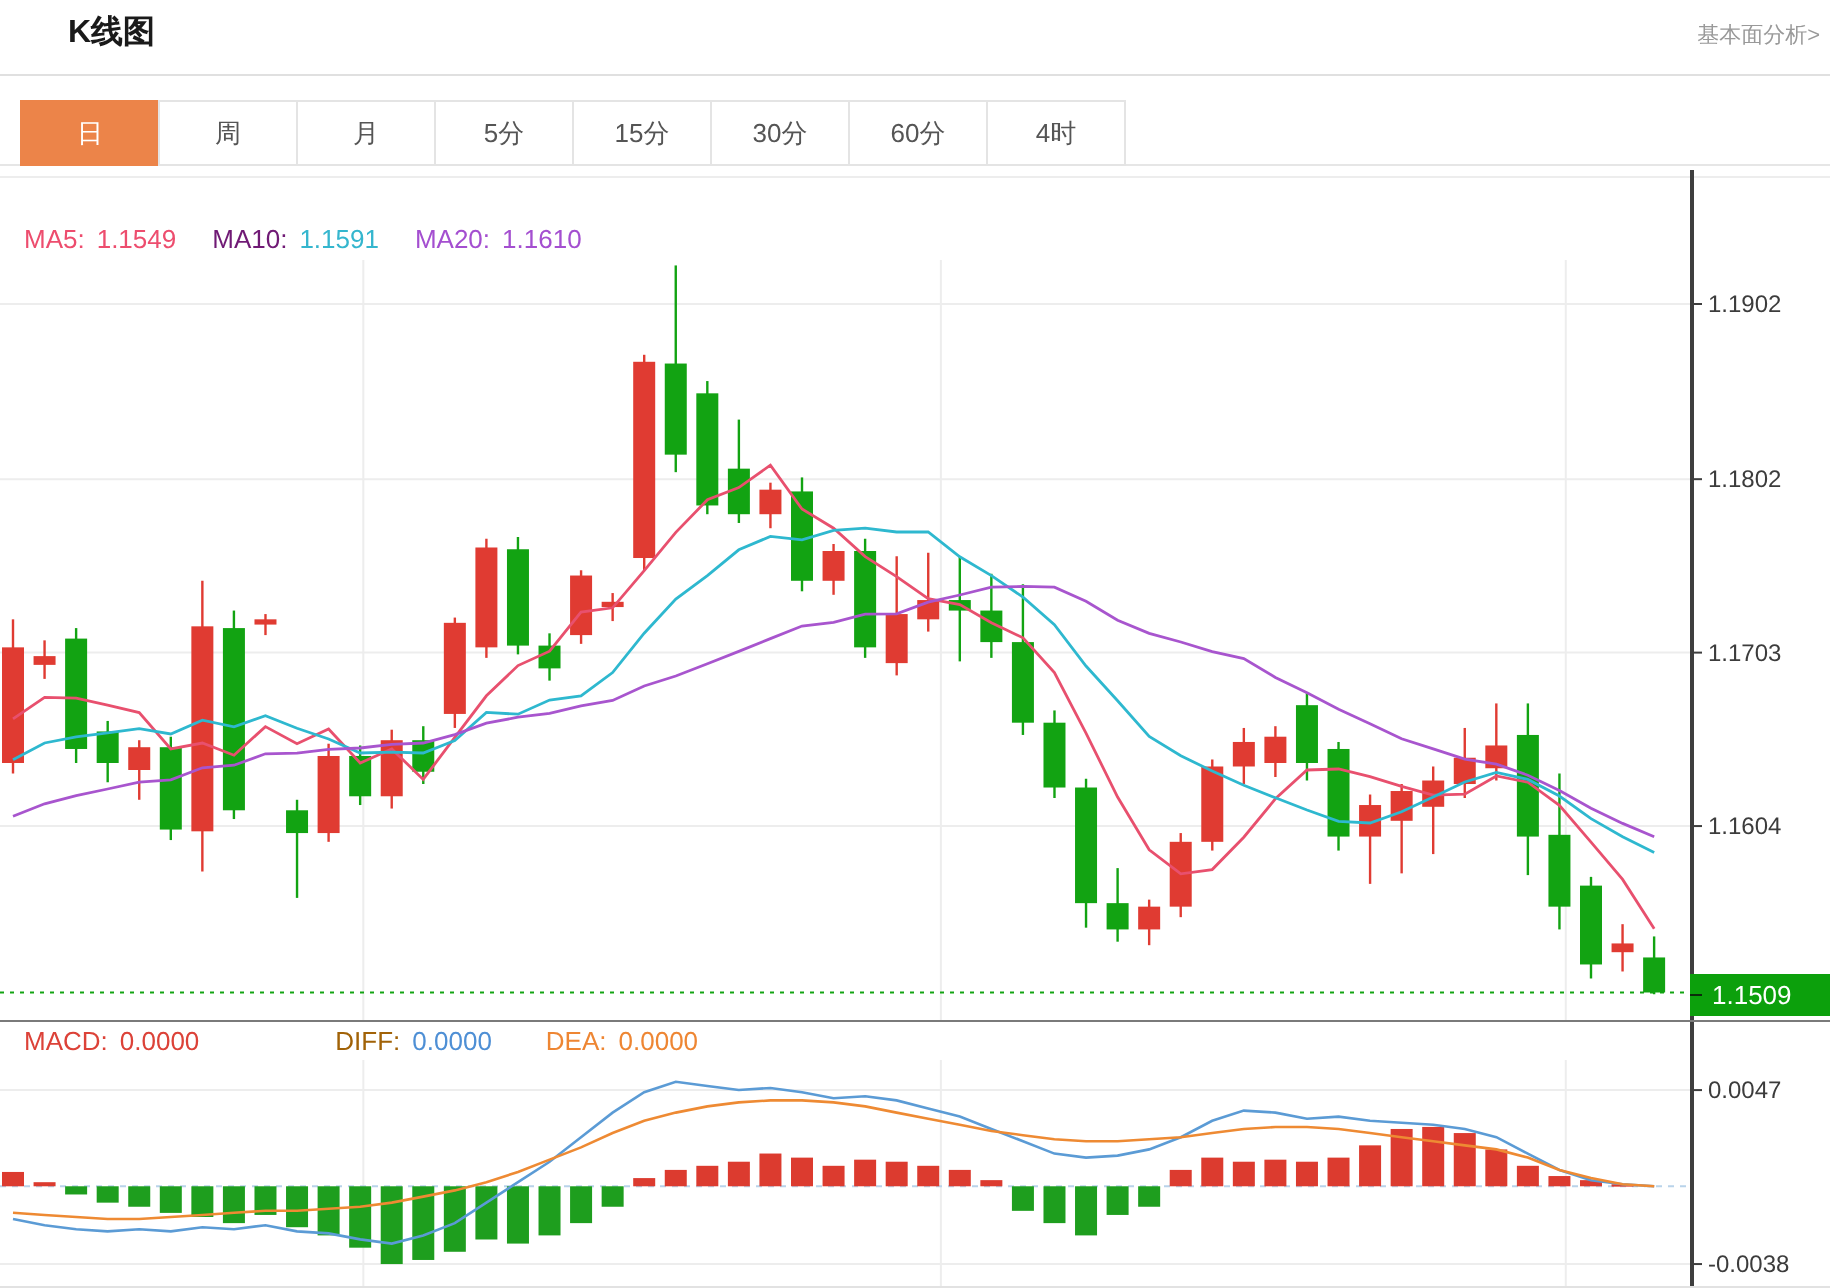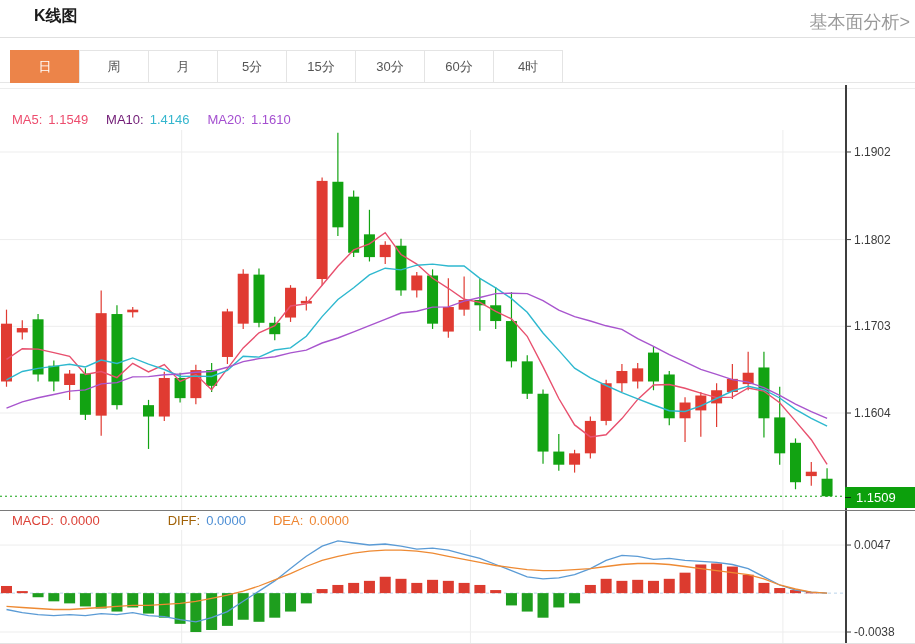--- a/index.html
+++ b/index.html
@@ -1,19 +1,19 @@
 <!DOCTYPE html>
 <html><head>
 <meta charset="utf-8">
 <style>
   html,body{margin:0;padding:0;background:#fff;}
   .page{position:relative;width:915px;height:644px;background:#fff;overflow:hidden;
         font-family:"Liberation Sans","DejaVu Sans",sans-serif;}
   .hdr-title{position:absolute;left:10px;top:6px;font-size:16px;font-weight:bold;color:#1a1a1a;margin-left:24px;}
-  .hdr-link{position:absolute;right:5px;top:10px;font-size:18px;color:#999;cursor:pointer;}
+  .hdr-link{position:absolute;right:5px;top:10px;font-size:11px;color:#999;cursor:pointer;}
   .hdr-divider{position:absolute;left:0;top:37px;width:915px;height:1px;background:#e0e0e0;}
   .tabbar{position:absolute;left:0;top:50px;width:915px;height:33px;display:flex;
           padding-left:10px;box-sizing:border-box;border-bottom:1px solid #e6e6e6;}
   .tab{box-sizing:border-box;width:70px;height:33px;line-height:31px;text-align:center;
        font-size:13px;color:#555;background:#fff;border:1px solid #e4e4e4;margin-left:-1px;cursor:pointer;}
   .tab:first-child{margin-left:0;}
   .tab.active{color:#fff;border-color:transparent;}
   .charttop-line{position:absolute;left:0;top:88px;width:915px;height:1px;background:#ededed;}
   .legend{position:absolute;left:12px;display:flex;gap:18px;font-size:13px;white-space:nowrap;}
   .legend .pair .lab{color:#333;}
@@ -43,21 +43,21 @@
       <div class="tab">5分</div>
       <div class="tab">15分</div>
       <div class="tab">30分</div>
       <div class="tab">60分</div>
       <div class="tab">4时</div>
     </div>
   <div class="charttop-line"></div>
 
   <div class="legend row2" id="ma-legend" style="top:112px;">
       <span class="pair"><span class="lab" style="color: rgb(237, 77, 110);">MA5:</span><span class="val" style="color: rgb(237, 77, 110);">1.1549</span></span>
-      <span class="pair"><span class="lab" style="color: #701a75;">MA10:</span><span class="val" style="color: rgb(53, 182, 206);">1.4146</span></span>
+      <span class="pair"><span class="lab" style="color: #701a75;">MA10:</span><span class="val" style="color: rgb(53, 182, 206);">1.1591</span></span>
       <span class="pair"><span class="lab" style="color: rgb(164, 79, 208);">MA20:</span><span class="val" style="color: rgb(164, 79, 208);">1.1610</span></span>
     </div>
 
   <svg id="main-chart" width="915" height="380">
       <g>
         <line x1="0" y1="21.98709082526522" x2="845" y2="21.98709082526522" stroke="#EDEDED" stroke-width="1"></line>
         <line x1="0" y1="109.58506224066414" x2="845" y2="109.58506224066414" stroke="#EDEDED" stroke-width="1"></line>
         <line x1="0" y1="196.3070539419092" x2="845" y2="196.3070539419092" stroke="#EDEDED" stroke-width="1"></line>
         <line x1="0" y1="283.02904564315224" x2="845" y2="283.02904564315224" stroke="#EDEDED" stroke-width="1"></line>
         <line x1="181.658" y1="0" x2="181.658" y2="380" stroke="#EDEDED" stroke-width="1"></line>

